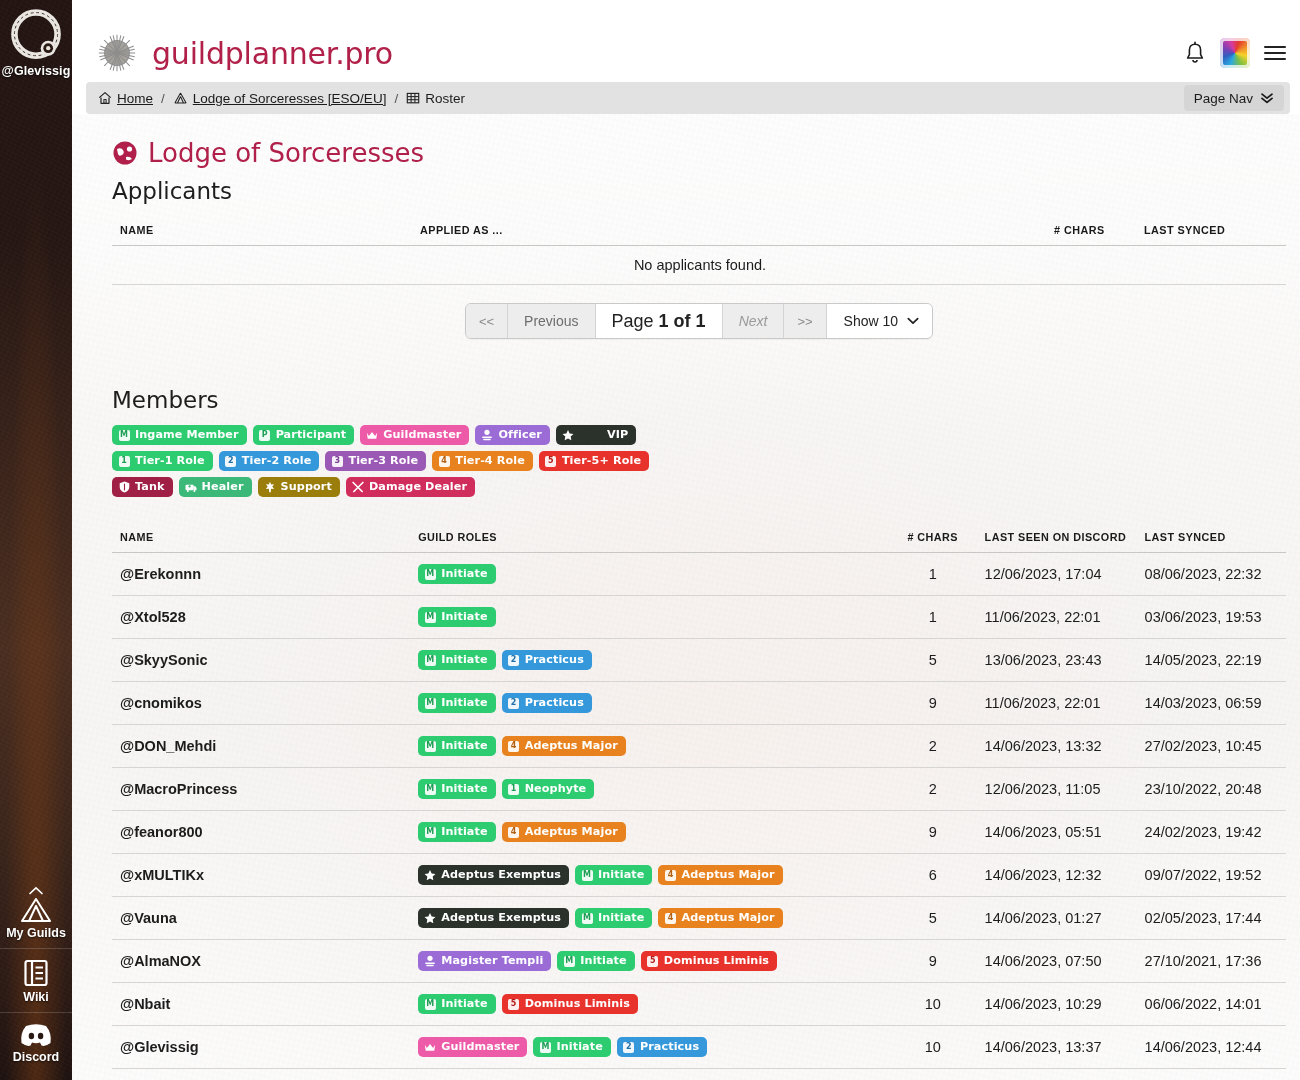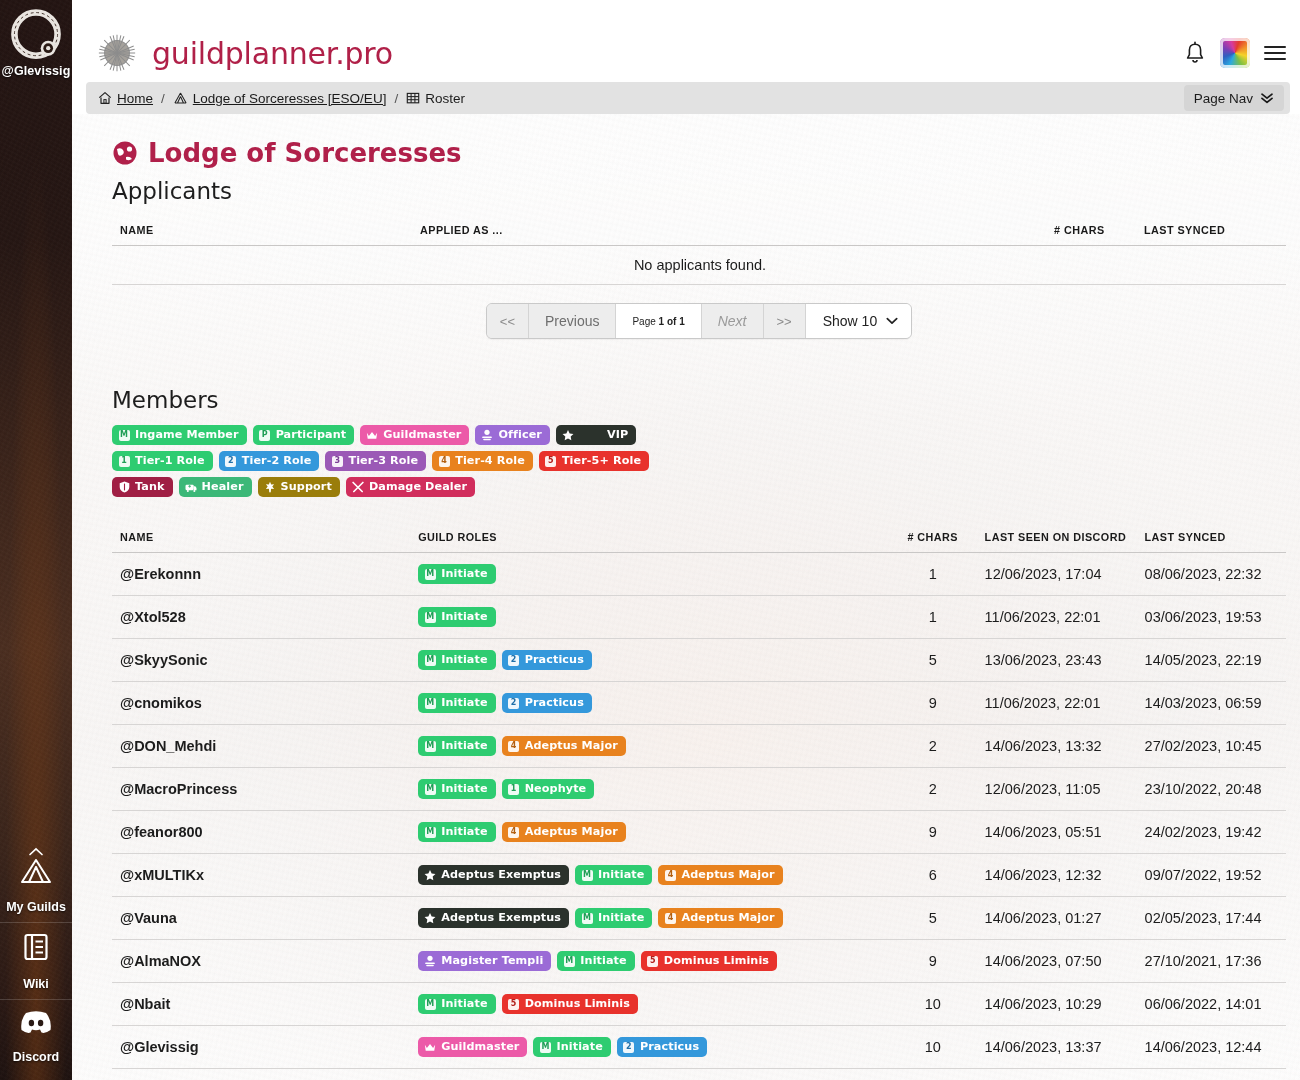--- a/index.html
+++ b/index.html
@@ -37,21 +37,21 @@
     font-size: 12.5px; font-weight: 700; letter-spacing: .1px;
     margin-top: -2px; color: #fff; text-shadow: 0 1px 2px rgba(0,0,0,.7);
   }
   .sb-spacer { flex: 1 1 auto; }
   .sb-bottom { width: 72px; position: relative; z-index:2; padding-bottom: 8px; }
   .sb-item {
     display:flex; flex-direction:column; align-items:center; justify-content:center;
     padding: 9px 0 8px 0; cursor: pointer; color: #fff;
   }
   .sb-item + .sb-item { border-top: 1px solid rgba(255,255,255,0.17); }
-  .sb-label { font-size: 12.5px; font-weight: 700; margin-top: 15px; text-shadow: 0 1px 2px rgba(0,0,0,.7); }
+  .sb-label { font-size: 12.5px; font-weight: 700; margin-top: 2px; text-shadow: 0 1px 2px rgba(0,0,0,.7); }
   .sb-chevron { display:block; margin-bottom: 1px; }
 
   
   .main-col { flex: 1 1 auto; width: 1228px; position: relative; background: #fff; margin-top: 24px; }
 
   
   .topbar {
     height: 58px; display: flex; align-items: center;
     padding: 0 14px 0 24px; background: #fff; position: relative; z-index: 10;
   }
@@ -105,21 +105,21 @@
     content:""; position:absolute; inset:0; pointer-events:none;
     background:
       repeating-linear-gradient(105deg, rgba(0,0,0,0.012) 0px, rgba(255,255,255,0.02) 2px, rgba(0,0,0,0.008) 5px),
       repeating-linear-gradient(12deg, rgba(120,60,30,0.012) 0px, rgba(255,255,255,0.015) 3px, rgba(0,0,0,0.01) 6px);
   }
   .content-inner { position: relative; z-index: 2; padding: 0 14px 0 40px; }
 
   
   .guild-title {
     display:flex; align-items:center; gap: 10px;
-    color:#b0204a; font-size: 26px; font-weight: 700; margin: 6px 0 10px 0;
+    color:#b0204a; font-size: 26px; font-weight: 400; margin: 6px 0 10px 0;
     font-family: "DejaVu Sans", sans-serif;
   }
   .guild-emblem { width: 26px; height: 26px; flex:0 0 26px; }
 
   .section-title {
     font-size: 23px; font-weight: 400; color: #1d1d1d; margin: 10px 0 12px 0;
     font-family: "DejaVu Sans", sans-serif;
   }
   .section-title.members { margin-top: 44px; }
 
@@ -152,21 +152,21 @@
     border: 1px solid #c9c9c9; border-radius: 6px; overflow: hidden;
     background:#efefef; box-shadow: 0 1px 1px rgba(0,0,0,.04);
   }
   .pg {
     padding: 0 16px; height: 34px; display:flex; align-items:center; justify-content:center;
     font-size: 14px; color:#6e6e6e; background:#ededed; border-right:1px solid #d4d4d4;
     cursor: pointer; white-space: nowrap;
   }
   .pg.disabled { color:#9a9a9a; font-style: italic; }
   .pg.sym { font-size: 13px; padding: 0 13px; color:#8b8b8b; }
-  .pg.page { background:#fff; color:#222; font-size:10px; }
+  .pg.page { background:#fff; color:#222; font-size:18px; }
   .pg.page b { font-weight:700; }
   .pg.show {
     background:#fff; color:#222; border-right: none; gap: 9px; padding: 0 13px 0 17px;
   }
   .caret { display:inline-block; }
 
   
   .badges { display:flex; flex-wrap: wrap; gap: 6px; }
   .badge {
     display:inline-flex; align-items:center; gap: 5px;

